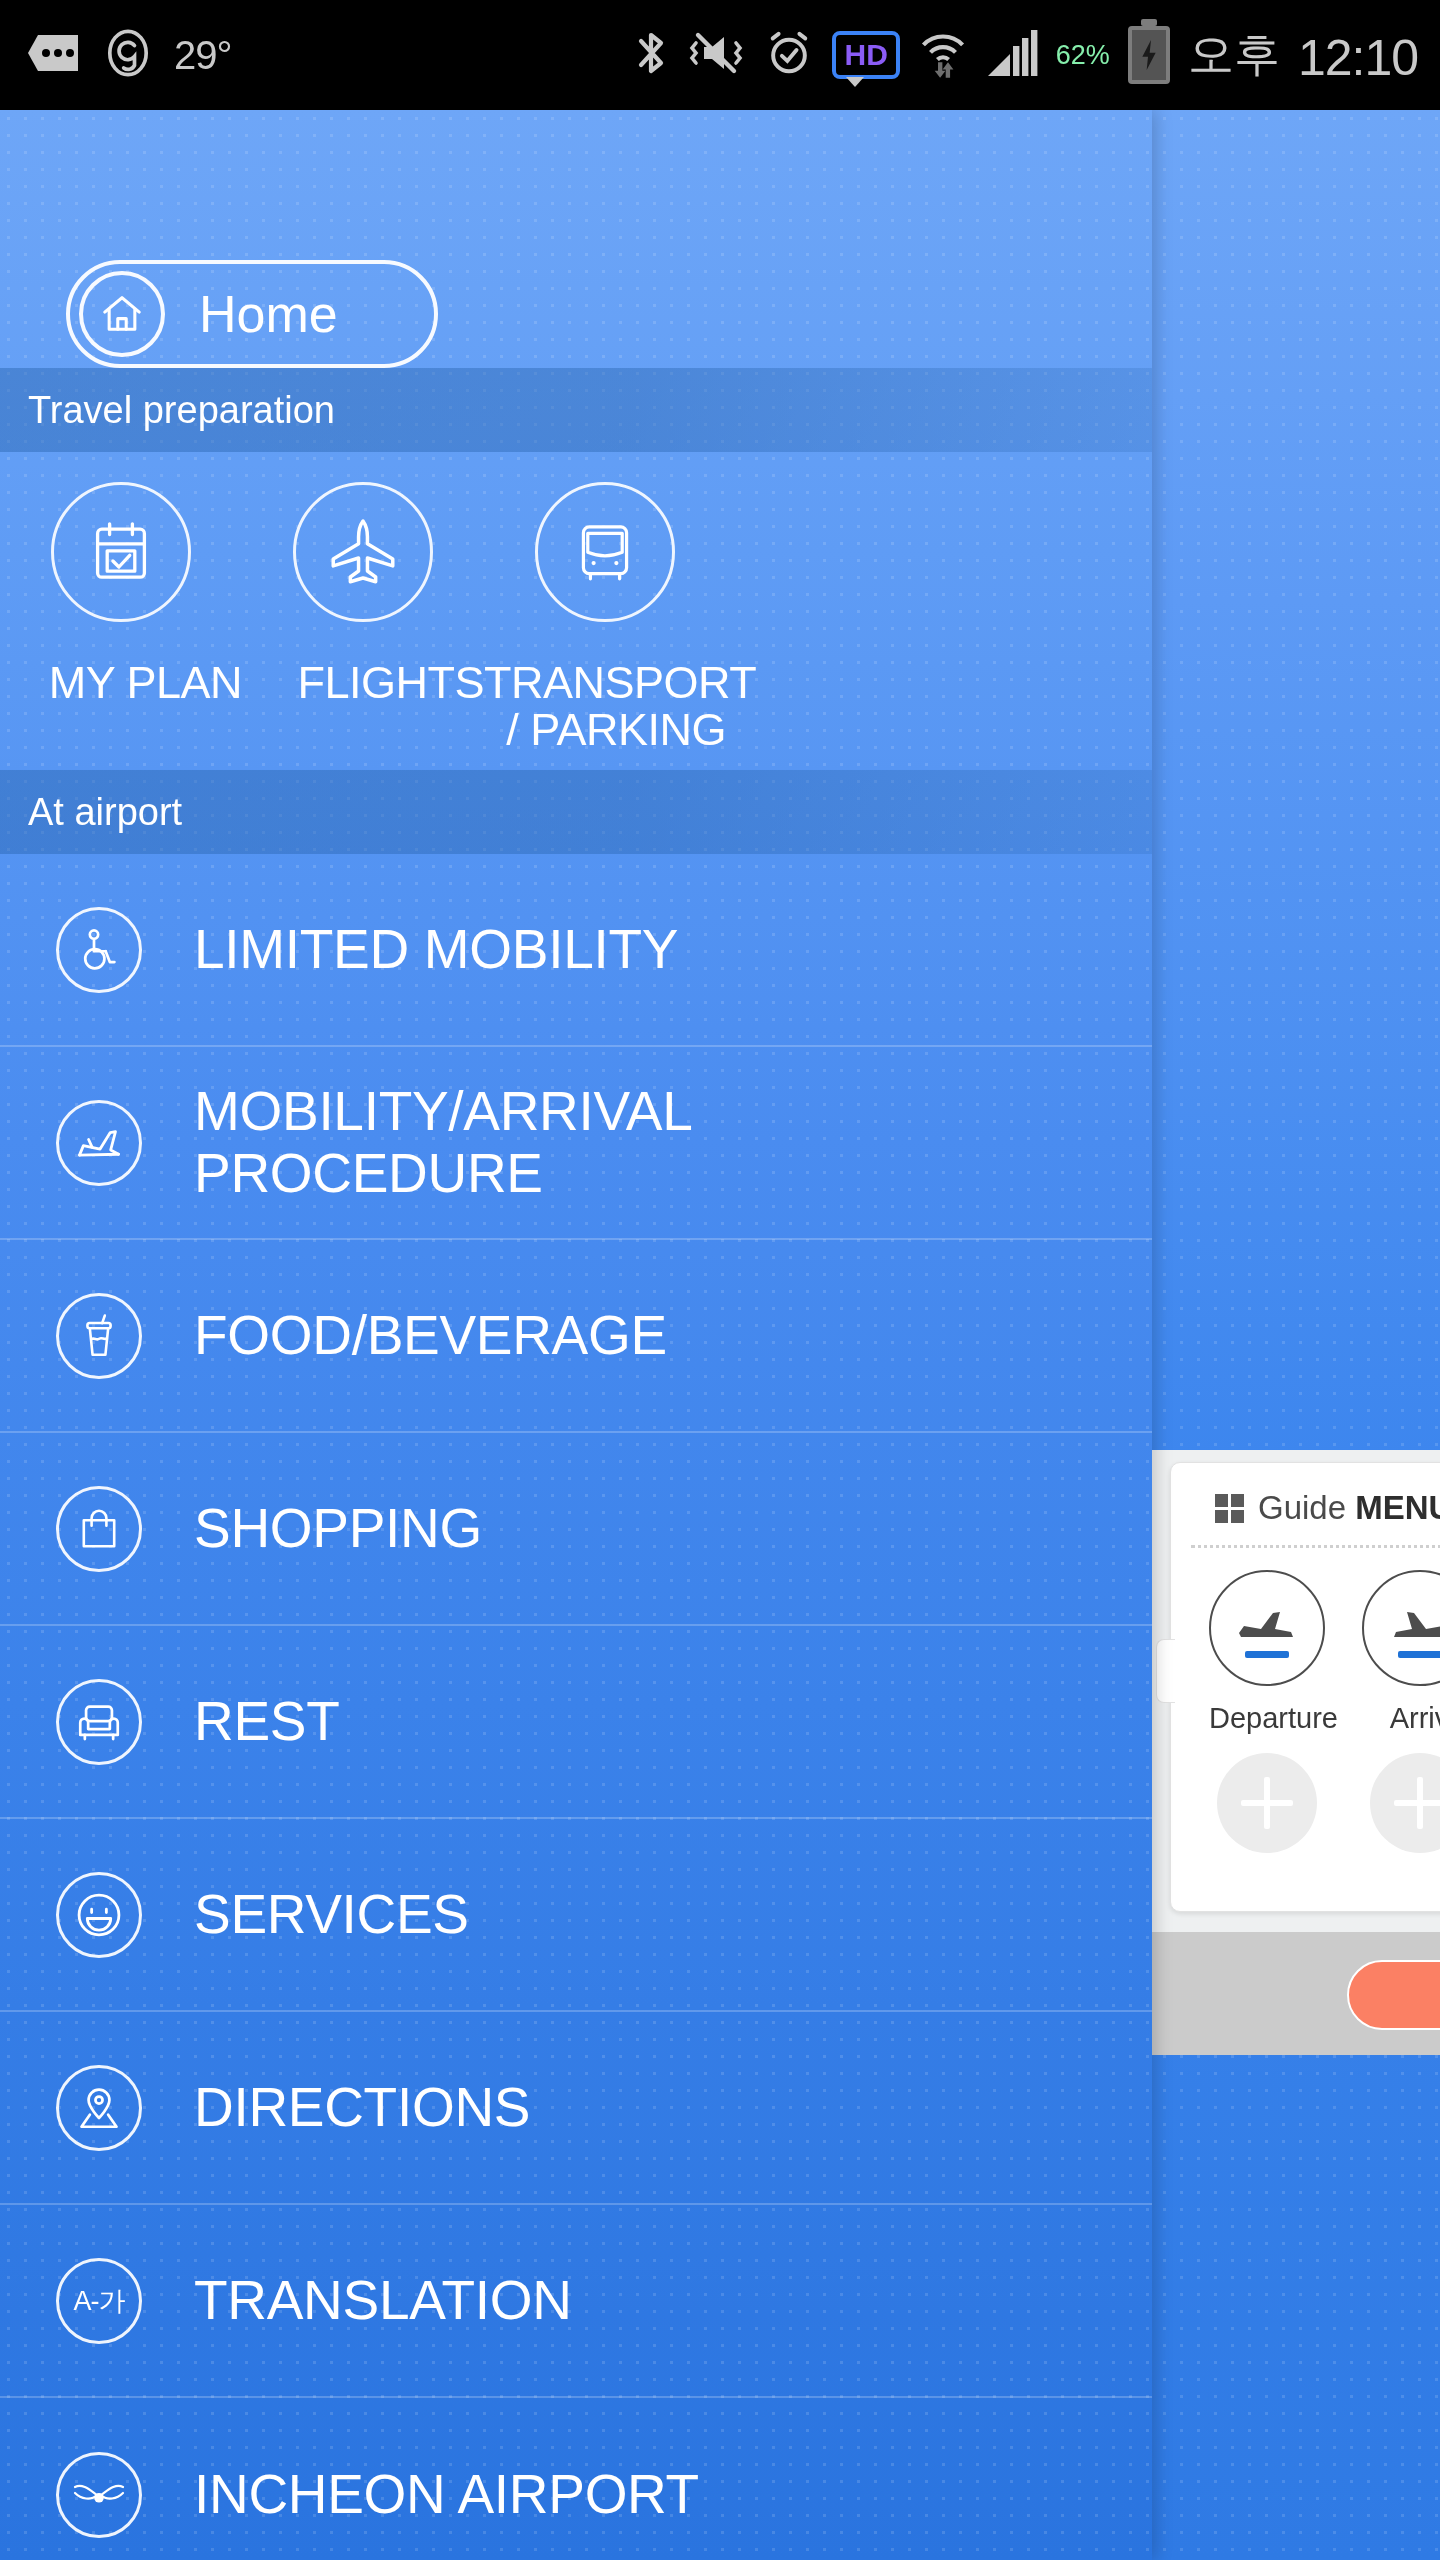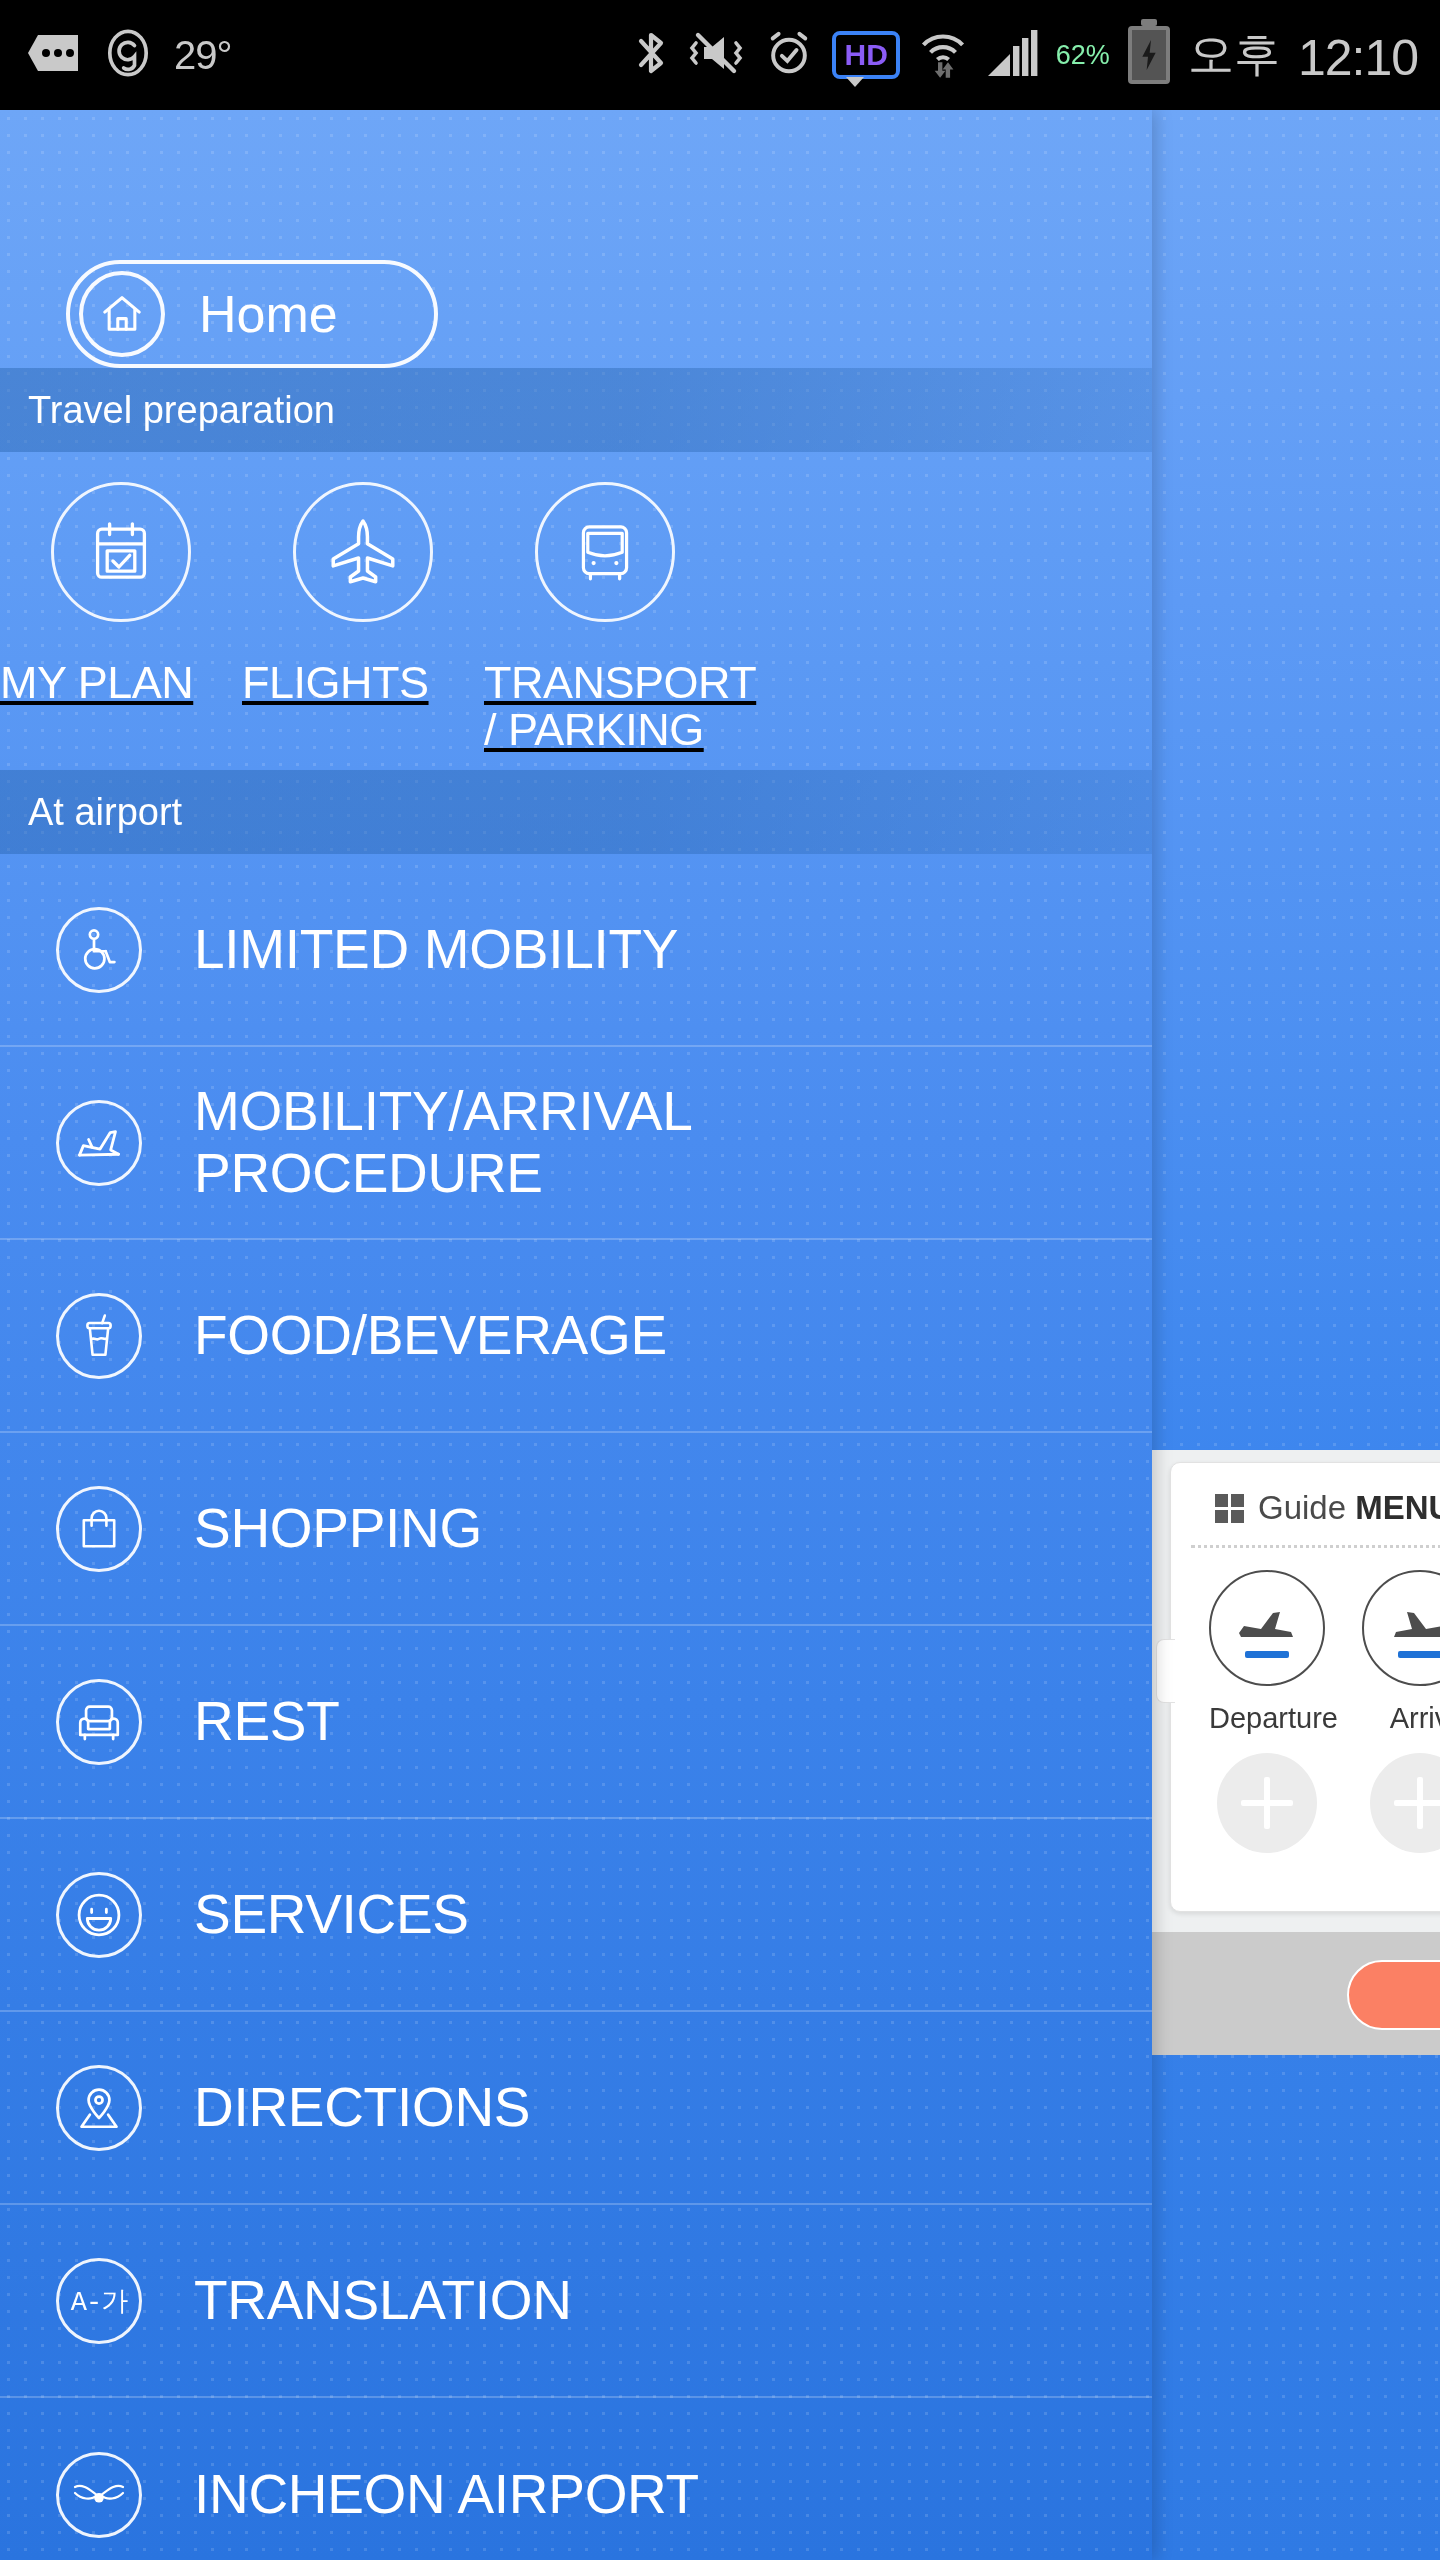--- a/index.html
+++ b/index.html
@@ -169,21 +169,21 @@
   #band-travel { top: 258px; }
   #band-airport { top: 660px; }
 
   #quick-row {
     position: absolute;
     left: 0; top: 372px;
     width: 1152px;
     display: flex;
   }
   .quick-item {
-    width: 242px; text-align: left; text-decoration: underline;
+    width: 242px; text-align: right;
   }
   .quick-circle {
     width: 140px; height: 140px;
     border: 3px solid rgba(255,255,255,0.9);
     border-radius: 50%;
     margin: 0 auto;
     display: flex; align-items: center; justify-content: center;
     box-sizing: border-box;
   }
   .quick-label {
@@ -458,21 +458,21 @@
         <svg width="50" height="50" viewBox="0 0 24 24" fill="none" stroke="#ffffff" stroke-width="1.3" stroke-linecap="round" stroke-linejoin="round">
           <path d="M12 3.2 A5 5 0 0 1 17 8.2 C17 11.6 12 16.8 12 16.8 C12 16.8 7 11.6 7 8.2 A5 5 0 0 1 12 3.2 Z"></path>
           <circle cx="12" cy="8.2" r="1.7"></circle>
           <path d="M7.6 15.2 L3.6 21 H20.4 L16.4 15.2"></path>
         </svg>
       </span>
       <span class="menu-label">DIRECTIONS</span>
     </div>
 
     <div class="menu-item">
-      <span class="menu-icon" style="color:#ffffff;font-size:27px;letter-spacing:-1px;font-family:Liberation Mono, monospace;">
+      <span class="menu-icon" style="color:#ffffff;font-size:27px;letter-spacing:-1px;">
         <span>A-가</span>
       </span>
       <span class="menu-label">TRANSLATION</span>
     </div>
 
     <div class="menu-item">
       <span class="menu-icon">
         <svg width="56" height="40" viewBox="0 0 28 20" fill="none" stroke="#ffffff" stroke-width="1.1" stroke-linecap="round">
           <path d="M2 6 C6 4 10 8 13 10 C10 13 5 12 2 9"></path>
           <path d="M26 6 C22 4 18 8 15 10 C18 13 23 12 26 9"></path>

